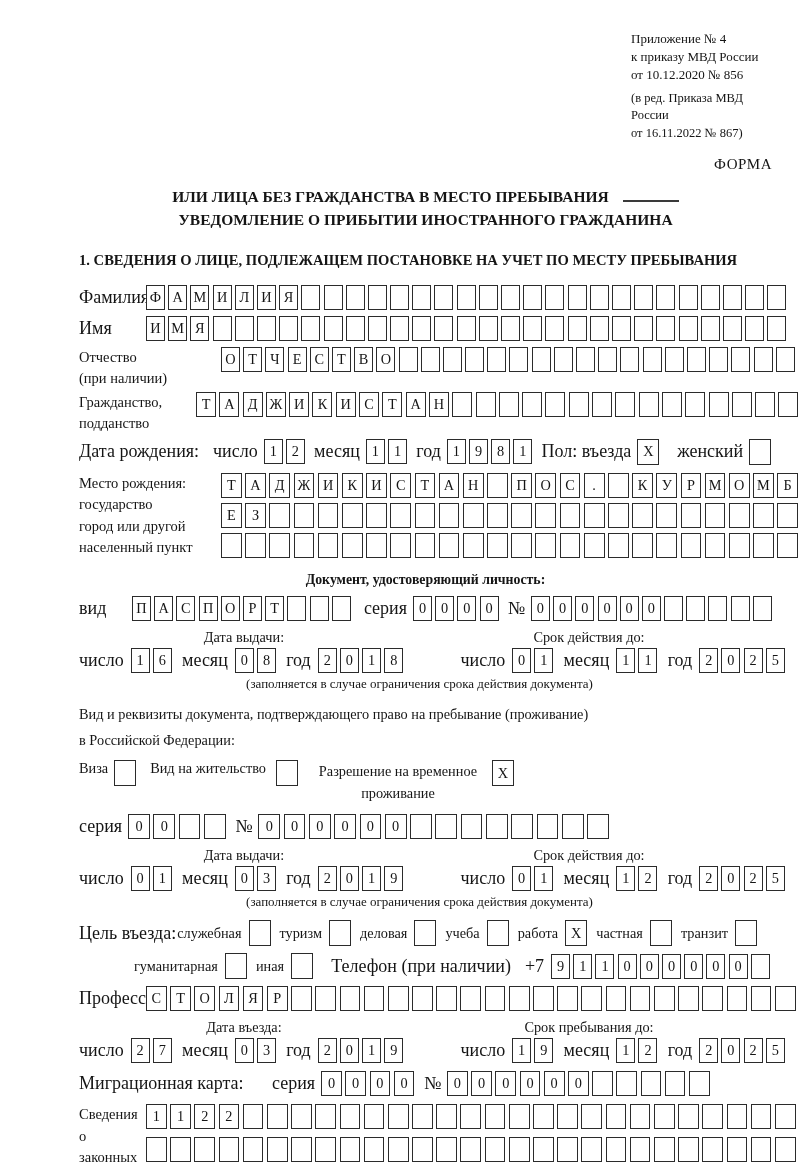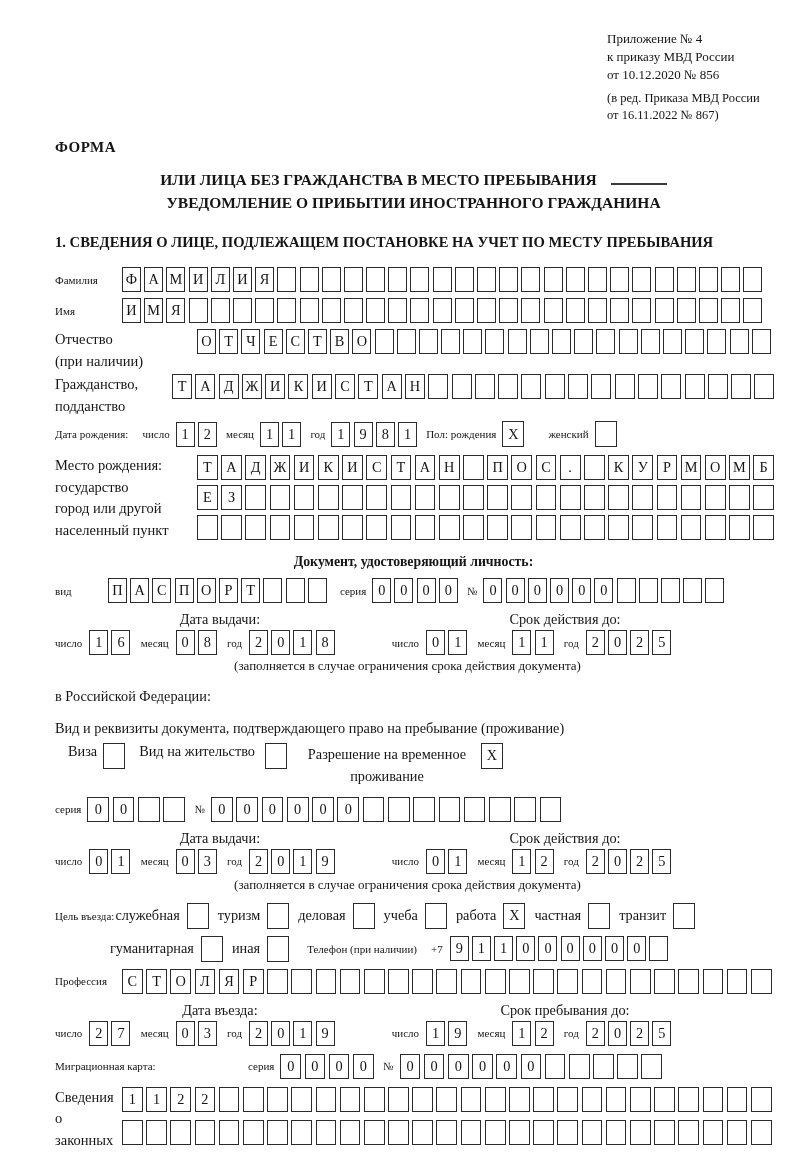--- a/index.html
+++ b/index.html
@@ -1,36 +1,36 @@
 <!DOCTYPE html>
 <html><head>
 <meta charset="utf-8">
 <style>
   * { box-sizing: border-box; margin: 0; padding: 0; }
   html, body { background: #fff; }
   .page {
     position: relative;
     width: 800px; height: 1163px;
-    padding: 30px 28px 0 55px;
+    padding: 30px 28px 0 79px;
     background: #fff;
     color: #151515;
     font-family: "Liberation Serif", "DejaVu Serif", serif;
     font-size: 14.5px;
     overflow: hidden;
   }
   .appendix { margin-left: 552px; font-size: 13px; line-height: 1.4; }
   .appendix .edition { margin-top: 5px; font-size: 12.5px; }
-  .forma { margin-top: 14px; font-weight: bold; font-size: 15px; letter-spacing: .5px; }
+  .forma { margin-top: 14px; text-align: right; font-weight: normal; font-size: 15px; letter-spacing: .5px; }
   .title { margin-top: 12px; text-align: center; font-weight: bold; font-size: 15.5px; line-height: 1.5; }
   .blank { display: inline-block; width: 56px; border-bottom: 2.2px solid #3a3a3a; margin-left: 14px; }
   .section-heading { margin-top: 20px; margin-bottom: 16px; font-weight: bold; font-size: 14.6px; }
 
   .frow { display: flex; align-items: center; margin-bottom: 6px; }
   .frow.top { align-items: flex-start; }
-  .lbl { font-size: 11px; flex: none; }
+  .lbl { font-size: 18px; flex: none; }
   .lblcol { flex: none; line-height: 21.5px; }
 
   .cells { display: flex; flex: none; }
   .cell {
     flex: none;
     width: 19px; height: 25px;
     border: 1.6px solid #2b2b2b;
     margin-right: 3.2px;
     display: flex; align-items: center; justify-content: center;
     font-size: 14.3px; background: #fff;
@@ -52,21 +52,21 @@
   .dhead-row { display: flex; margin-bottom: 2px; font-size: 14.3px; }
   .dhead-a { width: 330px; text-align: center; }
   .dhead-b { width: 360px; text-align: center; }
   .dates-row { display: flex; align-items: center; margin-bottom: 3px; }
   .dgroup { display: flex; align-items: center; }
   .dgroup > * + * { margin-left: 7px; }
   .dgroup-b { margin-left: 54px; }
   .note { text-align: center; font-size: 13px; padding-right: 12px; margin-bottom: 10px; }
 
   .para { font-size: 14.3px; line-height: 1.7; margin-bottom: 2px; }
-  .optrow { display: flex; align-items: flex-start; margin-bottom: 10px; margin-left: 13px; }
+  .optrow { display: flex; align-items: flex-start; margin-bottom: 10px; }
   .opt { display: flex; align-items: flex-start; }
   .opt .cells { margin-top: 0; }
   .optlbl { font-size: 14.3px; }
   .ctr { text-align: center; line-height: 1.55; }
   .wtr { width: 172px; }
   .wed { width: 172px; }
   .opt + .opt { margin-left: 14px; }
 
   .prow { display: flex; align-items: center; margin-bottom: 7px; }
   .prow .opt { align-items: center; }
@@ -252,25 +252,25 @@
         <span class="cell">1</span>
         <span class="cell">1</span>
       </span>
     <span class="lbl">год</span>
     <span class="cells">
         <span class="cell">1</span>
         <span class="cell">9</span>
         <span class="cell">8</span>
         <span class="cell">1</span>
       </span>
-    <span class="lbl" style="margin-left:6px;">Пол: рождения</span>
+    <span class="lbl" style="margin-left:6px;">Пол: въезда</span>
     <span class="cells cb">
         <span class="cell">X</span>
       </span>
-    <span class="lbl" style="margin-left:24px;">женский</span>
+    <span class="lbl" style="margin-left:18px;">женский</span>
     <span class="cells cb">
         <span class="cell"></span>
       </span>
   </div>
 
   <div class="frow top" style="margin-bottom:13px;">
     <span class="lblcol w142">
       <div>Место рождения:</div>
       <div>государство</div>
       <div>город или другой</div>
@@ -436,22 +436,22 @@
       <span class="cells">
           <span class="cell">2</span>
           <span class="cell">0</span>
           <span class="cell">2</span>
           <span class="cell">5</span>
         </span>
     </span>
   </div>
   <div class="note">(заполняется в случае ограничения срока действия документа)</div>
 
+  <div class="para">Вид и реквизиты документа, подтверждающего право на пребывание (проживание)</div>
   <div class="para" style="margin-bottom:8px;">в Российской Федерации:</div>
-  <div class="para">Вид и реквизиты документа, подтверждающего право на пребывание (проживание)</div>
 
   <div class="optrow">
     <span class="opt">
       <span class="optlbl" style="margin-right:6px;">Виза</span>
       <span class="cells cb">
           <span class="cell"></span>
         </span>
     </span>
     <span class="opt">
       <span class="optlbl" style="margin-right:10px;">Вид на жительство</span>

